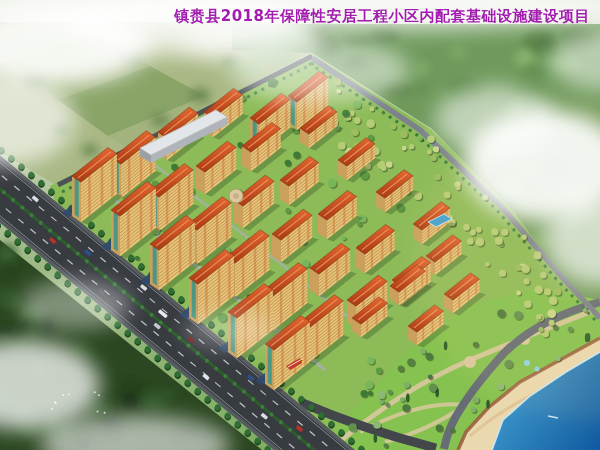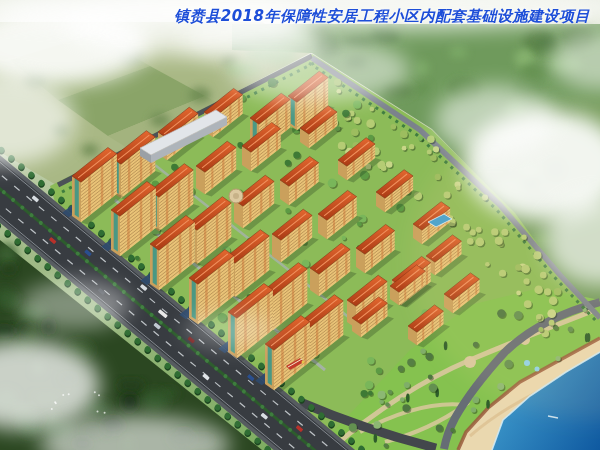--- a/index.html
+++ b/index.html
@@ -1,21 +1,21 @@
 <!DOCTYPE html>
 <html><head>
 <meta charset="utf-8">
 <style>
   html,body{margin:0;padding:0;background:#ffffff;}
   .stage{position:relative;width:600px;height:450px;overflow:hidden;
          font-family:"DejaVu Sans","Liberation Sans",sans-serif;}
   .stage svg{position:absolute;left:0;top:0;}
   .title{position:absolute;top:7px;right:10px;font-size:15px;font-weight:bold;
-         color:#1d4ed8;letter-spacing:.5px;white-space:nowrap;
-         text-shadow:0 0 6px rgba(255,255,255,.85),0 0 2px rgba(255,255,255,.7);font-style:italic;}
+         color:#a21caf;letter-spacing:.5px;white-space:nowrap;
+         text-shadow:0 0 6px rgba(255,255,255,.85),0 0 2px rgba(255,255,255,.7);}
 </style>
 </head>
 <body>
 
 <div class="stage">
   <svg id="scene" width="600" height="450" viewBox="0 0 600 450">
     <defs>
       <linearGradient id="bgG" x1="0" y1="0" x2="0" y2="1">
         <stop offset="0" stop-color="#e3e8da"></stop>
         <stop offset=".25" stop-color="#c9d4b6"></stop>

